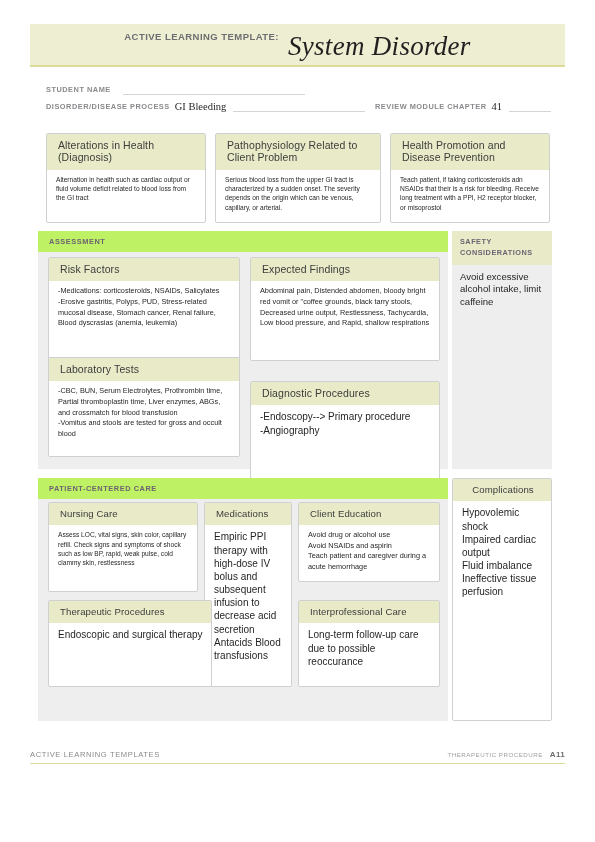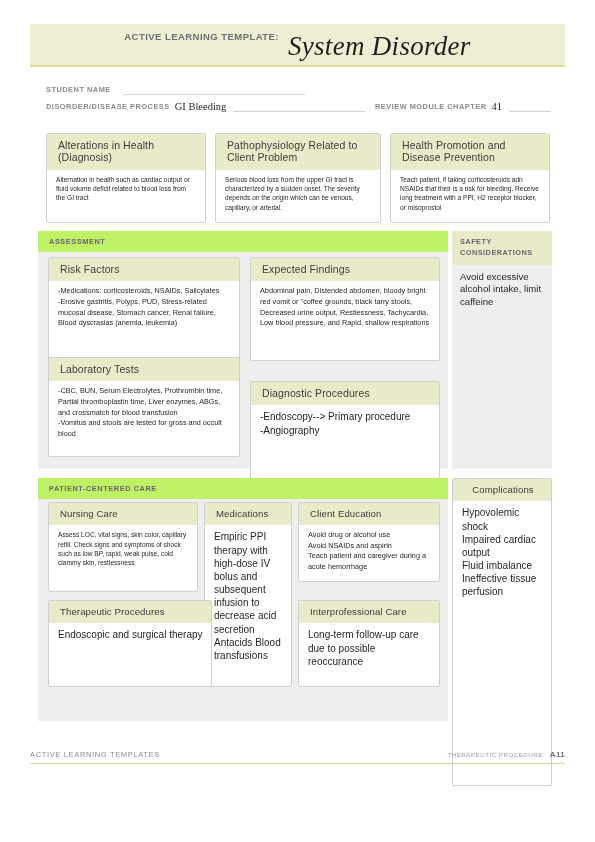--- a/index.html
+++ b/index.html
@@ -178,21 +178,21 @@
   }
   .side-body {
     padding: 6px 7px 0 8px;
     font-size: 9.6px;
     line-height: 1.3;
     color: #231f20;
     white-space: pre-line;
   }
   #card-complications {
     left: 452px; top: 478px;
-    width: 100px; height: 308px;
+    width: 100px; height: 243px;
   }
 
   
   .footer {
     position: absolute;
     left: 30px; top: 750px;
     width: 535px;
     border-bottom: 1.5px solid #dcdc9a;
     padding-bottom: 4px;
     display: flex;

